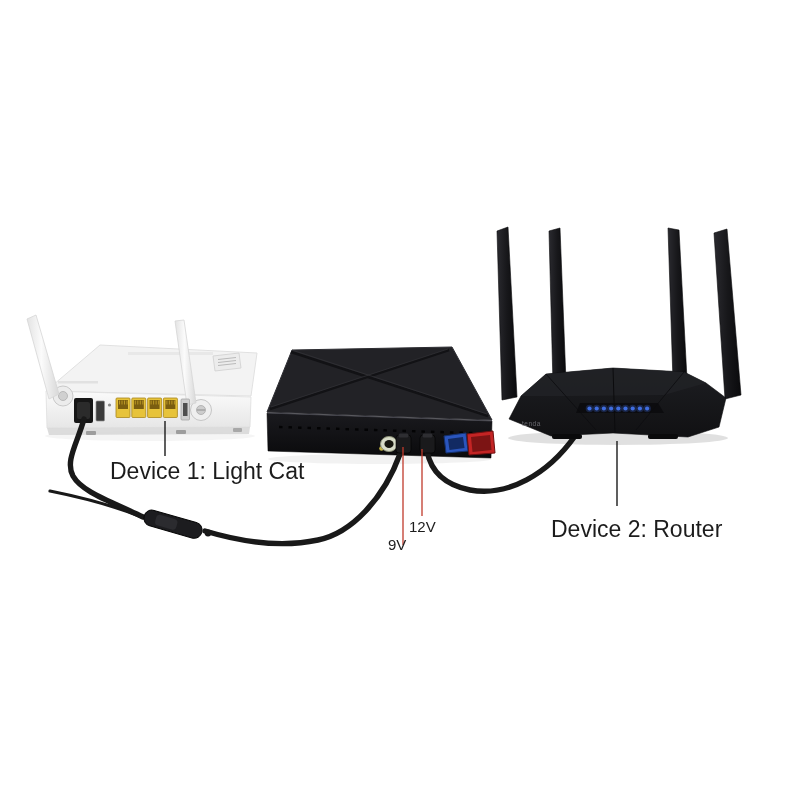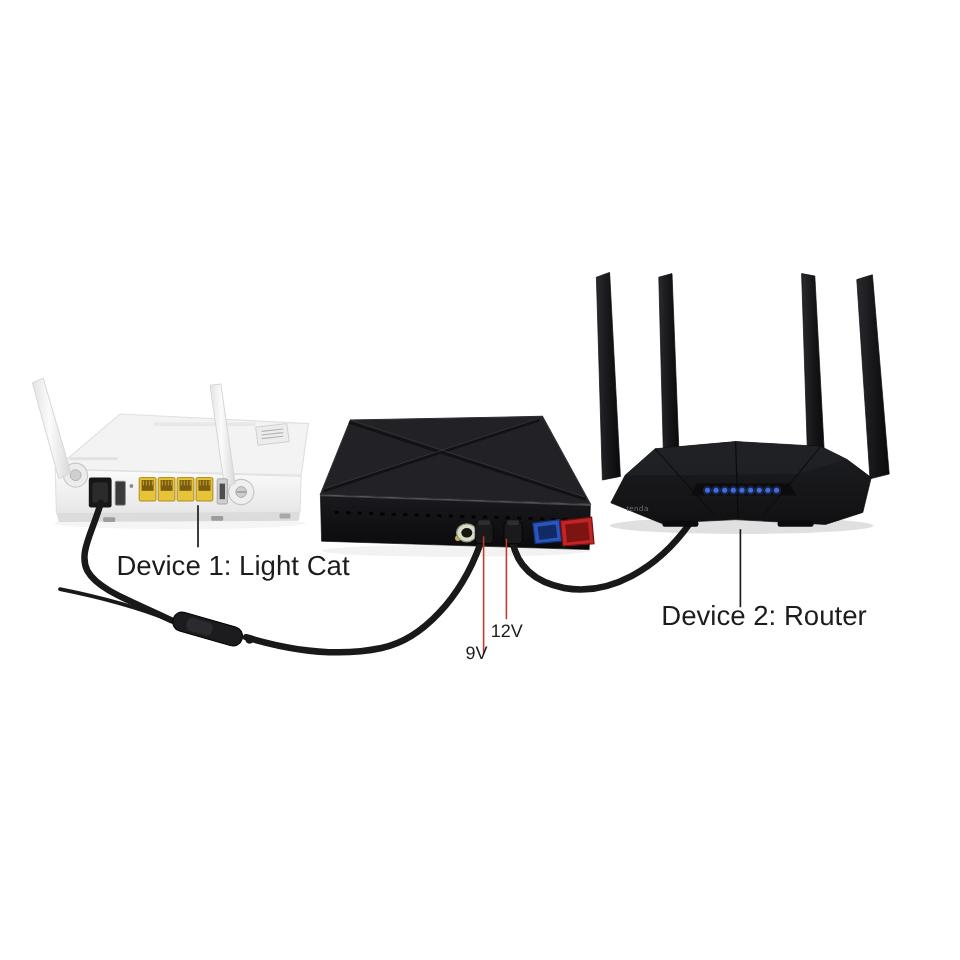--- a/index.html
+++ b/index.html
@@ -191,18 +191,18 @@
   </g>
 
   <g>
     <line x1="165" y1="421" x2="165" y2="456" stroke="var(--annotation_black,#1a1a1a)" stroke-width="1.4"></line>
     <line x1="617" y1="441" x2="617" y2="506" stroke="var(--annotation_black,#1a1a1a)" stroke-width="1.4"></line>
     <line x1="403" y1="447" x2="403" y2="545" stroke="var(--annotation_red,#c03a2b)" stroke-width="1.3"></line>
     <line x1="422" y1="449" x2="422" y2="516" stroke="var(--annotation_red,#c03a2b)" stroke-width="1.3"></line>
   </g>
 </svg>
 
-<div class="label label-device" style="left:97px;top:458px;">Device 1: Light Cat</div>
+<div class="label label-device" style="left:110px;top:458px;">Device 1: Light Cat</div>
 <div class="label label-voltage" style="left:388px;top:536px;">9V</div>
 <div class="label label-voltage" style="left:409px;top:518px;">12V</div>
-<div class="label label-device" style="left:551px;top:500px;">Device 2: Router</div>
+<div class="label label-device" style="left:551px;top:516px;">Device 2: Router</div>
 
 </div>
 
 </body></html>

